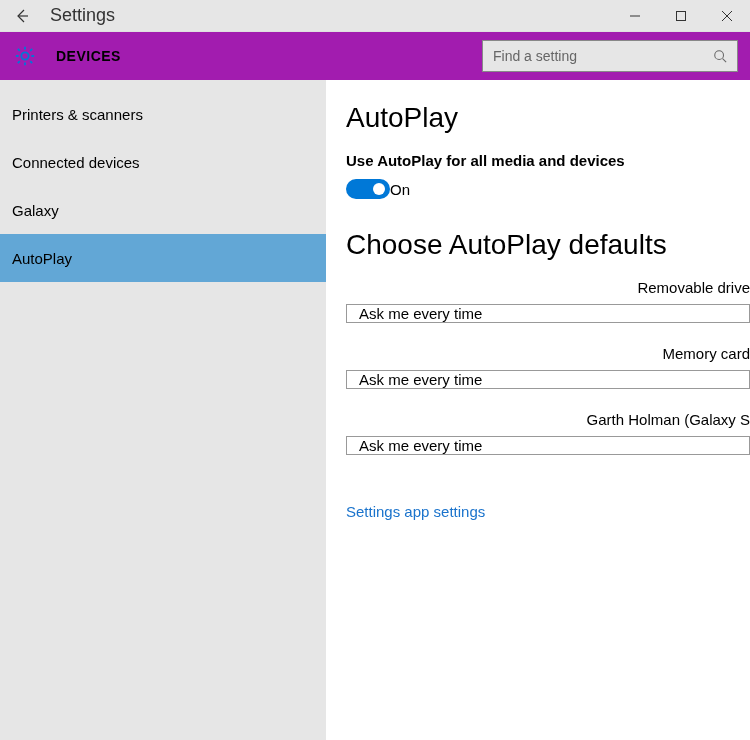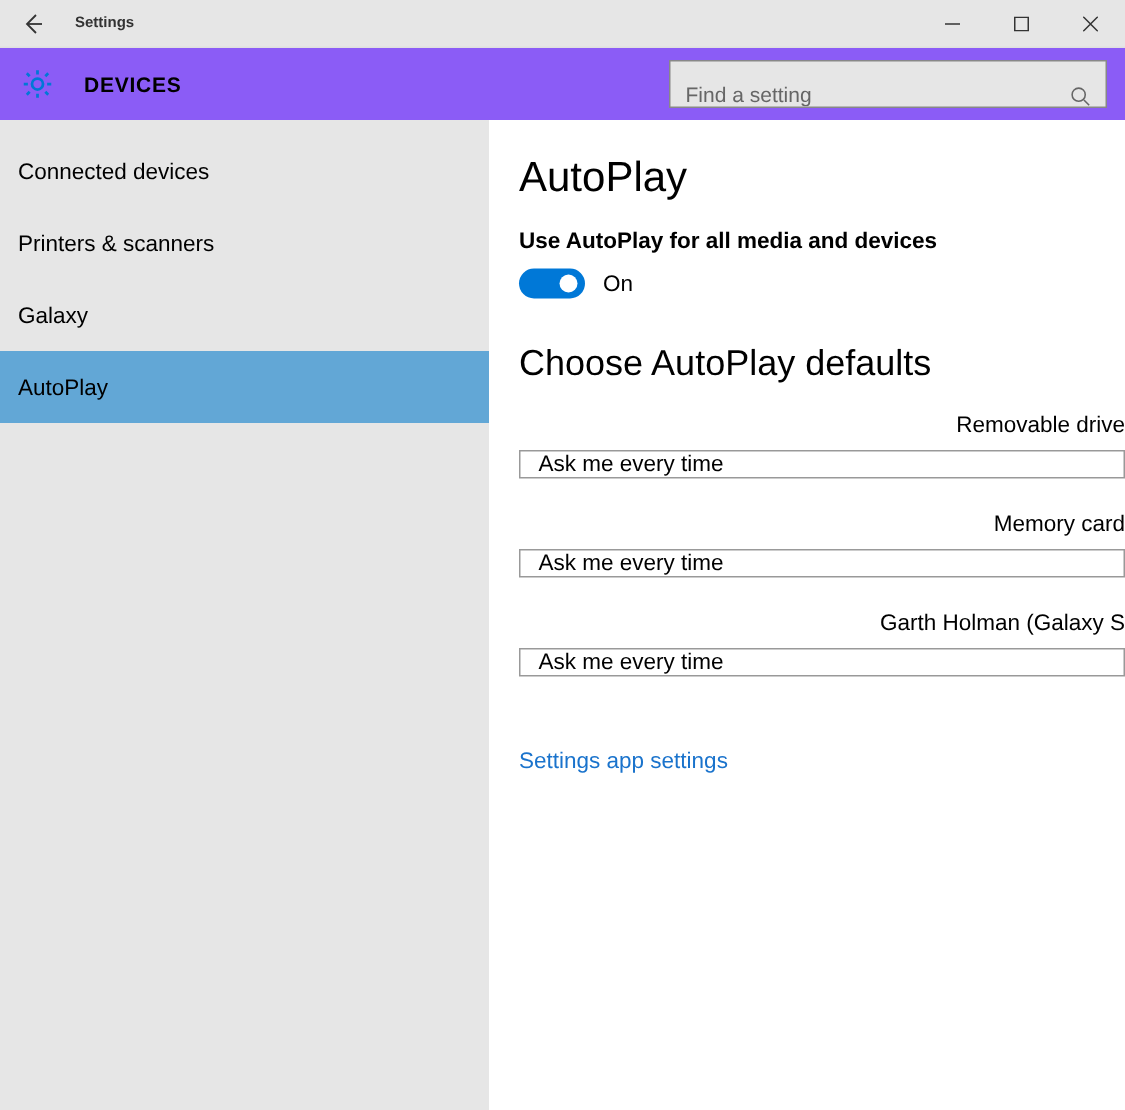--- a/index.html
+++ b/index.html
@@ -17,59 +17,58 @@
     background: #e6e6e6;
     display: flex;
     align-items: center;
     border-bottom: 1px solid #e0e0e0;
   }
   .titlebar .back {
     width: 44px; height: 32px;
     display:flex; align-items:center; justify-content:center;
   }
   .titlebar .title {
-    font-size: 10px;
+    font-size: 18px;
     margin-left: 6px;
     color: #333;
-    font-weight: bold;
   }
   .titlebar .winbtns {
     margin-left: auto;
     display: flex;
   }
   .titlebar .winbtn {
     width: 46px; height: 32px;
     display:flex; align-items:center; justify-content:center;
   }
   .headerbar {
     height: 48px;
-    background: #8b5cf6;
+    background: #a21caf;
     display: flex;
     align-items: center;
     padding: 0 12px;
   }
   .headerbar .gear {
     width: 22px; height: 22px;
     color: #0078d7;
     margin-right: 20px;
     margin-left: 2px;
   }
   .headerbar .section-title {
     font-size: 14px;
     font-weight: 600;
     letter-spacing: 0.5px;
   }
   .headerbar .search {
     margin-left: auto;
-    width: 292px;
+    width: 256px;
     height: 32px;
     border: 1px solid #888;
     background: #e6e6e6;
     display: flex;
-    align-items: flex-end;
+    align-items: center;
     padding: 0 10px;
   }
   .headerbar .search input {
     flex: 1;
     border: none;
     background: transparent;
     outline: none;
     font-size: 14px;
     color: #555;
   }
@@ -108,39 +107,38 @@
     margin-bottom: 18px;
   }
   .main .toggle-label {
     font-size: 15px;
     margin-bottom: 10px;
     font-weight: bold;
   }
   .toggle-row {
     display: flex;
     align-items: center;
-    gap: 12px;
     margin-bottom: 30px;
   }
   .toggle {
     width: 44px; height: 20px;
     border-radius: 10px;
     background: #0078d7;
     position: relative;
   }
   .toggle .knob {
     width: 12px; height: 12px;
     border-radius: 50%;
     background: #fff;
     position: absolute;
     top: 4px; right: 5px;
   }
   .toggle-state { font-size: 15px; }
   .main h2 {
-    font-size: 24px;
+    font-size: 28px;
     font-weight: 400;
     margin-bottom: 18px;
   }
   .field { margin-bottom: 22px; }
   .field-label { font-size: 15px; margin-bottom: 8px; text-align: right; }
   .select {
     height: 19px;
     border: 1px solid #999;
     background: #fff;
     display: flex;
@@ -198,24 +196,24 @@
     <svg class="sicon" width="14" height="14" viewBox="0 0 16 16">
       <circle cx="7" cy="7" r="5" stroke="#666" stroke-width="1.2" fill="none"></circle>
       <path d="M11 11 L15 15" stroke="#666" stroke-width="1.2"></path>
     </svg>
   </div>
 </div>
 
 <div class="body">
   <div class="sidebar">
     <div class="item">
+      <span>Printers &amp; scanners</span>
+    </div>
+    <div class="item">
       <span>Connected devices</span>
-    </div>
-    <div class="item">
-      <span>Printers &amp; scanners</span>
     </div>
     <div class="item">
       <span>Galaxy</span>
     </div>
     <div class="item selected">
       <span>AutoPlay</span>
     </div>
   </div>
 
   <div class="main">

